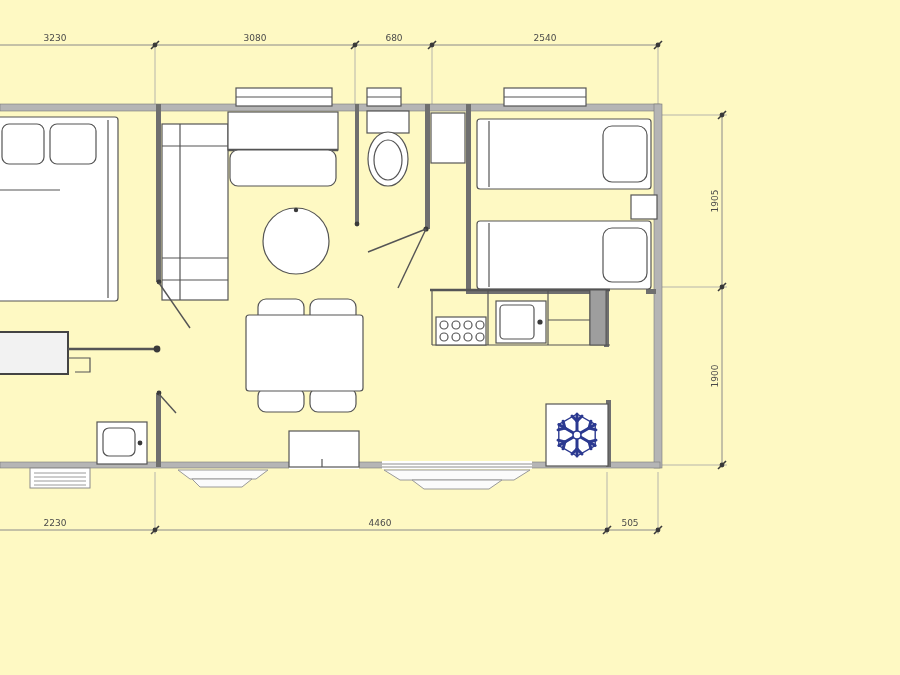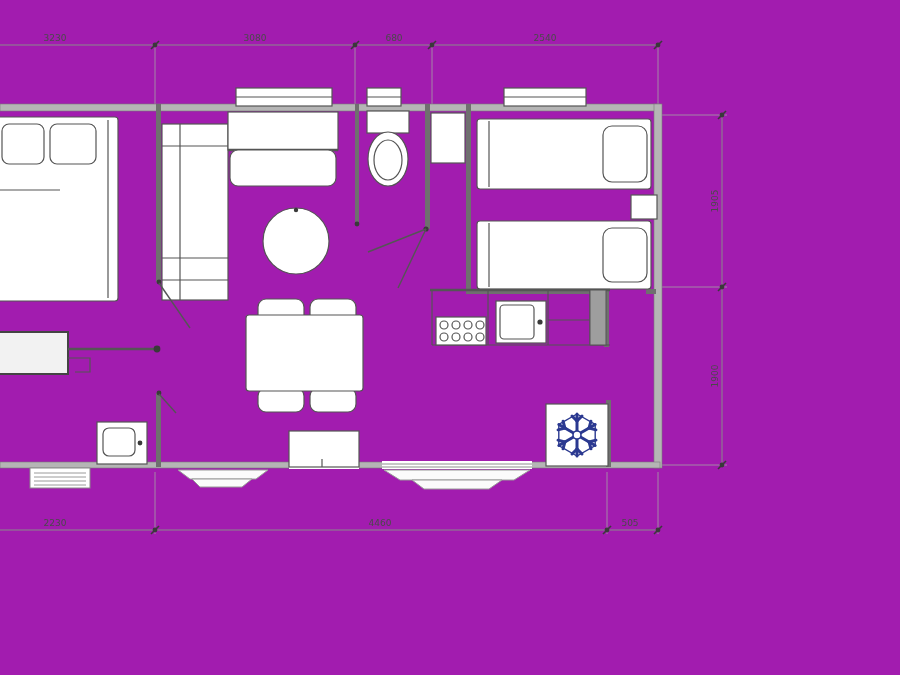--- a/index.html
+++ b/index.html
@@ -1,16 +1,16 @@
 <!DOCTYPE html>
 <html><head>
 <meta charset="utf-8">
 <style>
   html,body{margin:0;padding:0;background:#fff;}
-  #canvas{position:relative;width:900px;height:675px;background:#a21caf;overflow:hidden;
+  #canvas{position:relative;width:900px;height:675px;background:#fef9c3;overflow:hidden;
           font-family:"DejaVu Sans",sans-serif;}
   svg{display:block;}
   .dimline{stroke:#8a8a8a;stroke-width:1;fill:none;}
   .extline{stroke:#a5a5a5;stroke-width:.8;fill:none;}
   .tickslash{stroke:#3a3a3a;stroke-width:1.6;}
   .tickdot{fill:#3a3a3a;}
   .dimtext{font:9px "DejaVu Sans",sans-serif;fill:#4a4a4a;}
   .wallfill{fill:#b5b5b5;stroke:#7a7a7a;stroke-width:.6;}
   .iwall{fill:#6f6f6f;stroke:none;}
   .furn{stroke:#555;stroke-width:1.2;fill:#fff;}

